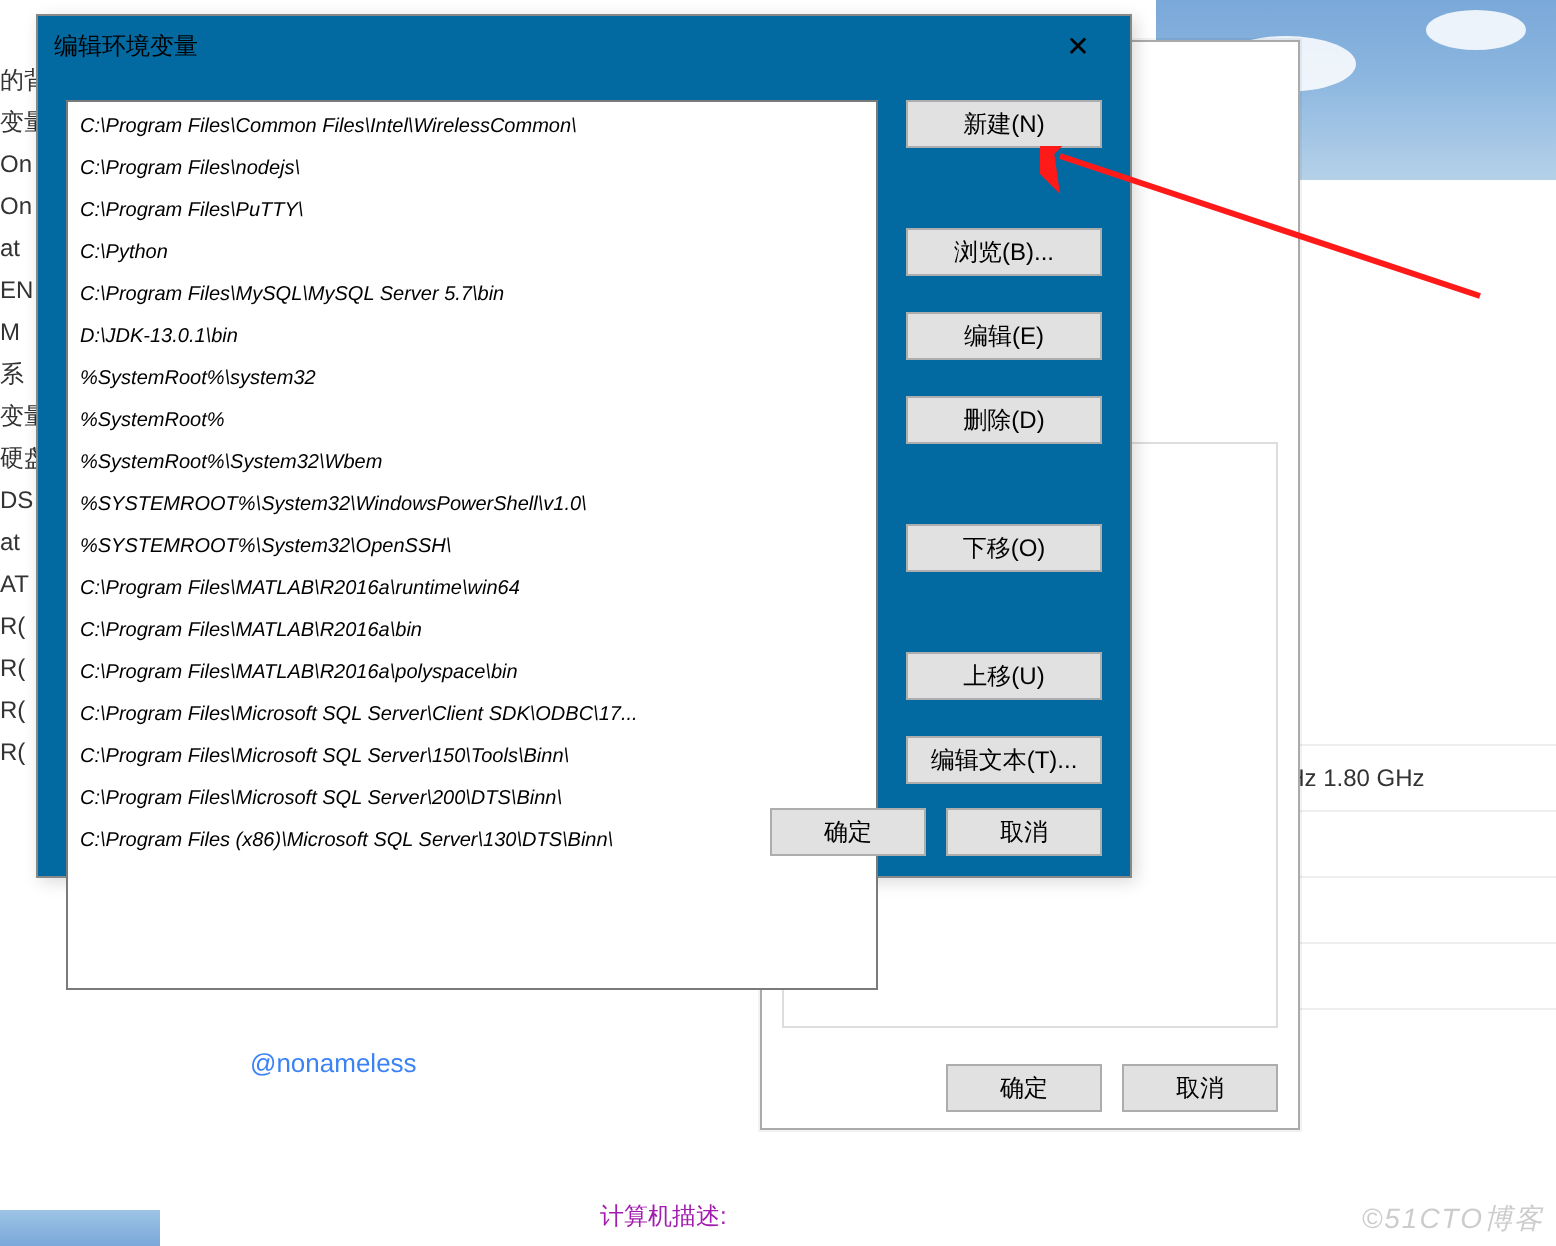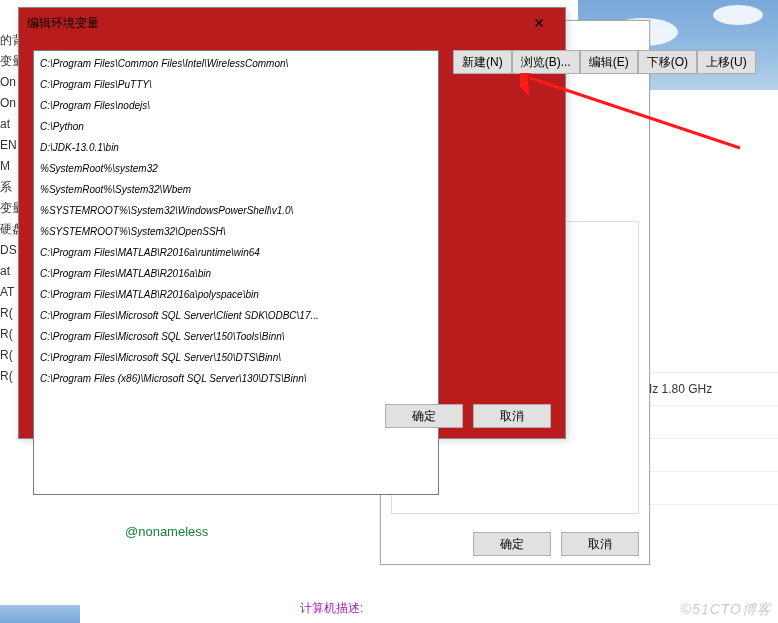--- a/index.html
+++ b/index.html
@@ -51,21 +51,21 @@
       border: 1px solid #ddd;
     }
     .back-buttons {
       position: absolute; bottom: 8px; right: 10px; display: flex; gap: 10px;
     }
     .dialog {
       position: absolute;
       left: 18px; top: 7px;
       width: 548px;
       height: 432px;
-      background: #b91c1c;
+      background: #0369a1;
       border: 1px solid #888;
       box-shadow: 2px 2px 8px rgba(0,0,0,0.15);
     }
     .titlebar {
       display: flex; justify-content: space-between; align-items: center;
       height: 30px; padding: 0 8px;
       font-size: 12px;
     }
     .close-btn {
       width: 36px; height: 28px;
@@ -91,21 +91,21 @@
       font-size: 10px;
       line-height: 15px;
       white-space: nowrap;
       overflow: hidden;
       text-overflow: ellipsis;
       cursor: default;
       font-style: italic;
     }
     .side-buttons {
       width: 98px;
-      display: flex; 
+      display: flex; flex-direction: column;
     }
     .btn {
       height: 24px;
       border: 1px solid #adadad;
       background: #e1e1e1;
       font-size: 12px;
       font-family: inherit;
       cursor: pointer;
       display: flex; align-items: center; justify-content: center;
       padding: 0 8px;
@@ -116,21 +116,21 @@
     .dialog-footer {
       position: absolute;
       bottom: 10px; right: 14px;
       display: flex; gap: 10px;
     }
     .dialog-footer .btn { width: 78px; }
     .back-buttons .btn { width: 78px; }
     .watermark-user {
       position: absolute;
       left: 125px; top: 524px;
-      font-size: 13px; color: #15803d;
+      font-size: 13px; color: #3b82f6;
     }
     .watermark-corner {
       position: absolute; right: 6px; bottom: 4px;
       font-size: 14px; color: #ccc; font-style: italic;
       letter-spacing: 1px;
     }
     .bottom-label {
       position: absolute; left: 300px; bottom: 6px;
       font-size: 12px; color: #a21caf;
     }
@@ -199,43 +199,47 @@
     <span>编辑环境变量</span>
     <div class="close-btn">
       <span>✕</span>
     </div>
   </div>
 
   <div class="dialog-body">
     <div class="listbox">
       <div class="listbox-inner" id="path-list">
           <div class="list-item">C:\Program Files\Common Files\Intel\WirelessCommon\</div>
+          <div class="list-item">C:\Program Files\nodejs\</div>
           <div class="list-item">C:\Program Files\PuTTY\</div>
-          <div class="list-item">C:\Program Files\nodejs\</div>
           <div class="list-item">C:\Python</div>
+          <div class="list-item">C:\Program Files\MySQL\MySQL Server 5.7\bin</div>
           <div class="list-item">D:\JDK-13.0.1\bin</div>
           <div class="list-item">%SystemRoot%\system32</div>
+          <div class="list-item">%SystemRoot%</div>
           <div class="list-item">%SystemRoot%\System32\Wbem</div>
           <div class="list-item">%SYSTEMROOT%\System32\WindowsPowerShell\v1.0\</div>
           <div class="list-item">%SYSTEMROOT%\System32\OpenSSH\</div>
           <div class="list-item">C:\Program Files\MATLAB\R2016a\runtime\win64</div>
           <div class="list-item">C:\Program Files\MATLAB\R2016a\bin</div>
           <div class="list-item">C:\Program Files\MATLAB\R2016a\polyspace\bin</div>
           <div class="list-item">C:\Program Files\Microsoft SQL Server\Client SDK\ODBC\17...</div>
           <div class="list-item">C:\Program Files\Microsoft SQL Server\150\Tools\Binn\</div>
-          <div class="list-item">C:\Program Files\Microsoft SQL Server\150\DTS\Binn\</div>
+          <div class="list-item">C:\Program Files\Microsoft SQL Server\200\DTS\Binn\</div>
           <div class="list-item">C:\Program Files (x86)\Microsoft SQL Server\130\DTS\Binn\</div>
         </div>
     </div>
     <div class="side-buttons">
       <button class="btn gap-lg">新建(N)</button>
       <button class="btn gap-sm">浏览(B)...</button>
       <button class="btn gap-sm">编辑(E)</button>
+      <button class="btn gap-lg">删除(D)</button>
       <button class="btn gap-lg">下移(O)</button>
       <button class="btn gap-sm">上移(U)</button>
+      <button class="btn">编辑文本(T)...</button>
     </div>
   </div>
 
   <div class="dialog-footer">
     <button class="btn">确定</button>
     <button class="btn">取消</button>
   </div>
 </div>
 
 <svg class="arrow" width="230" height="100">

